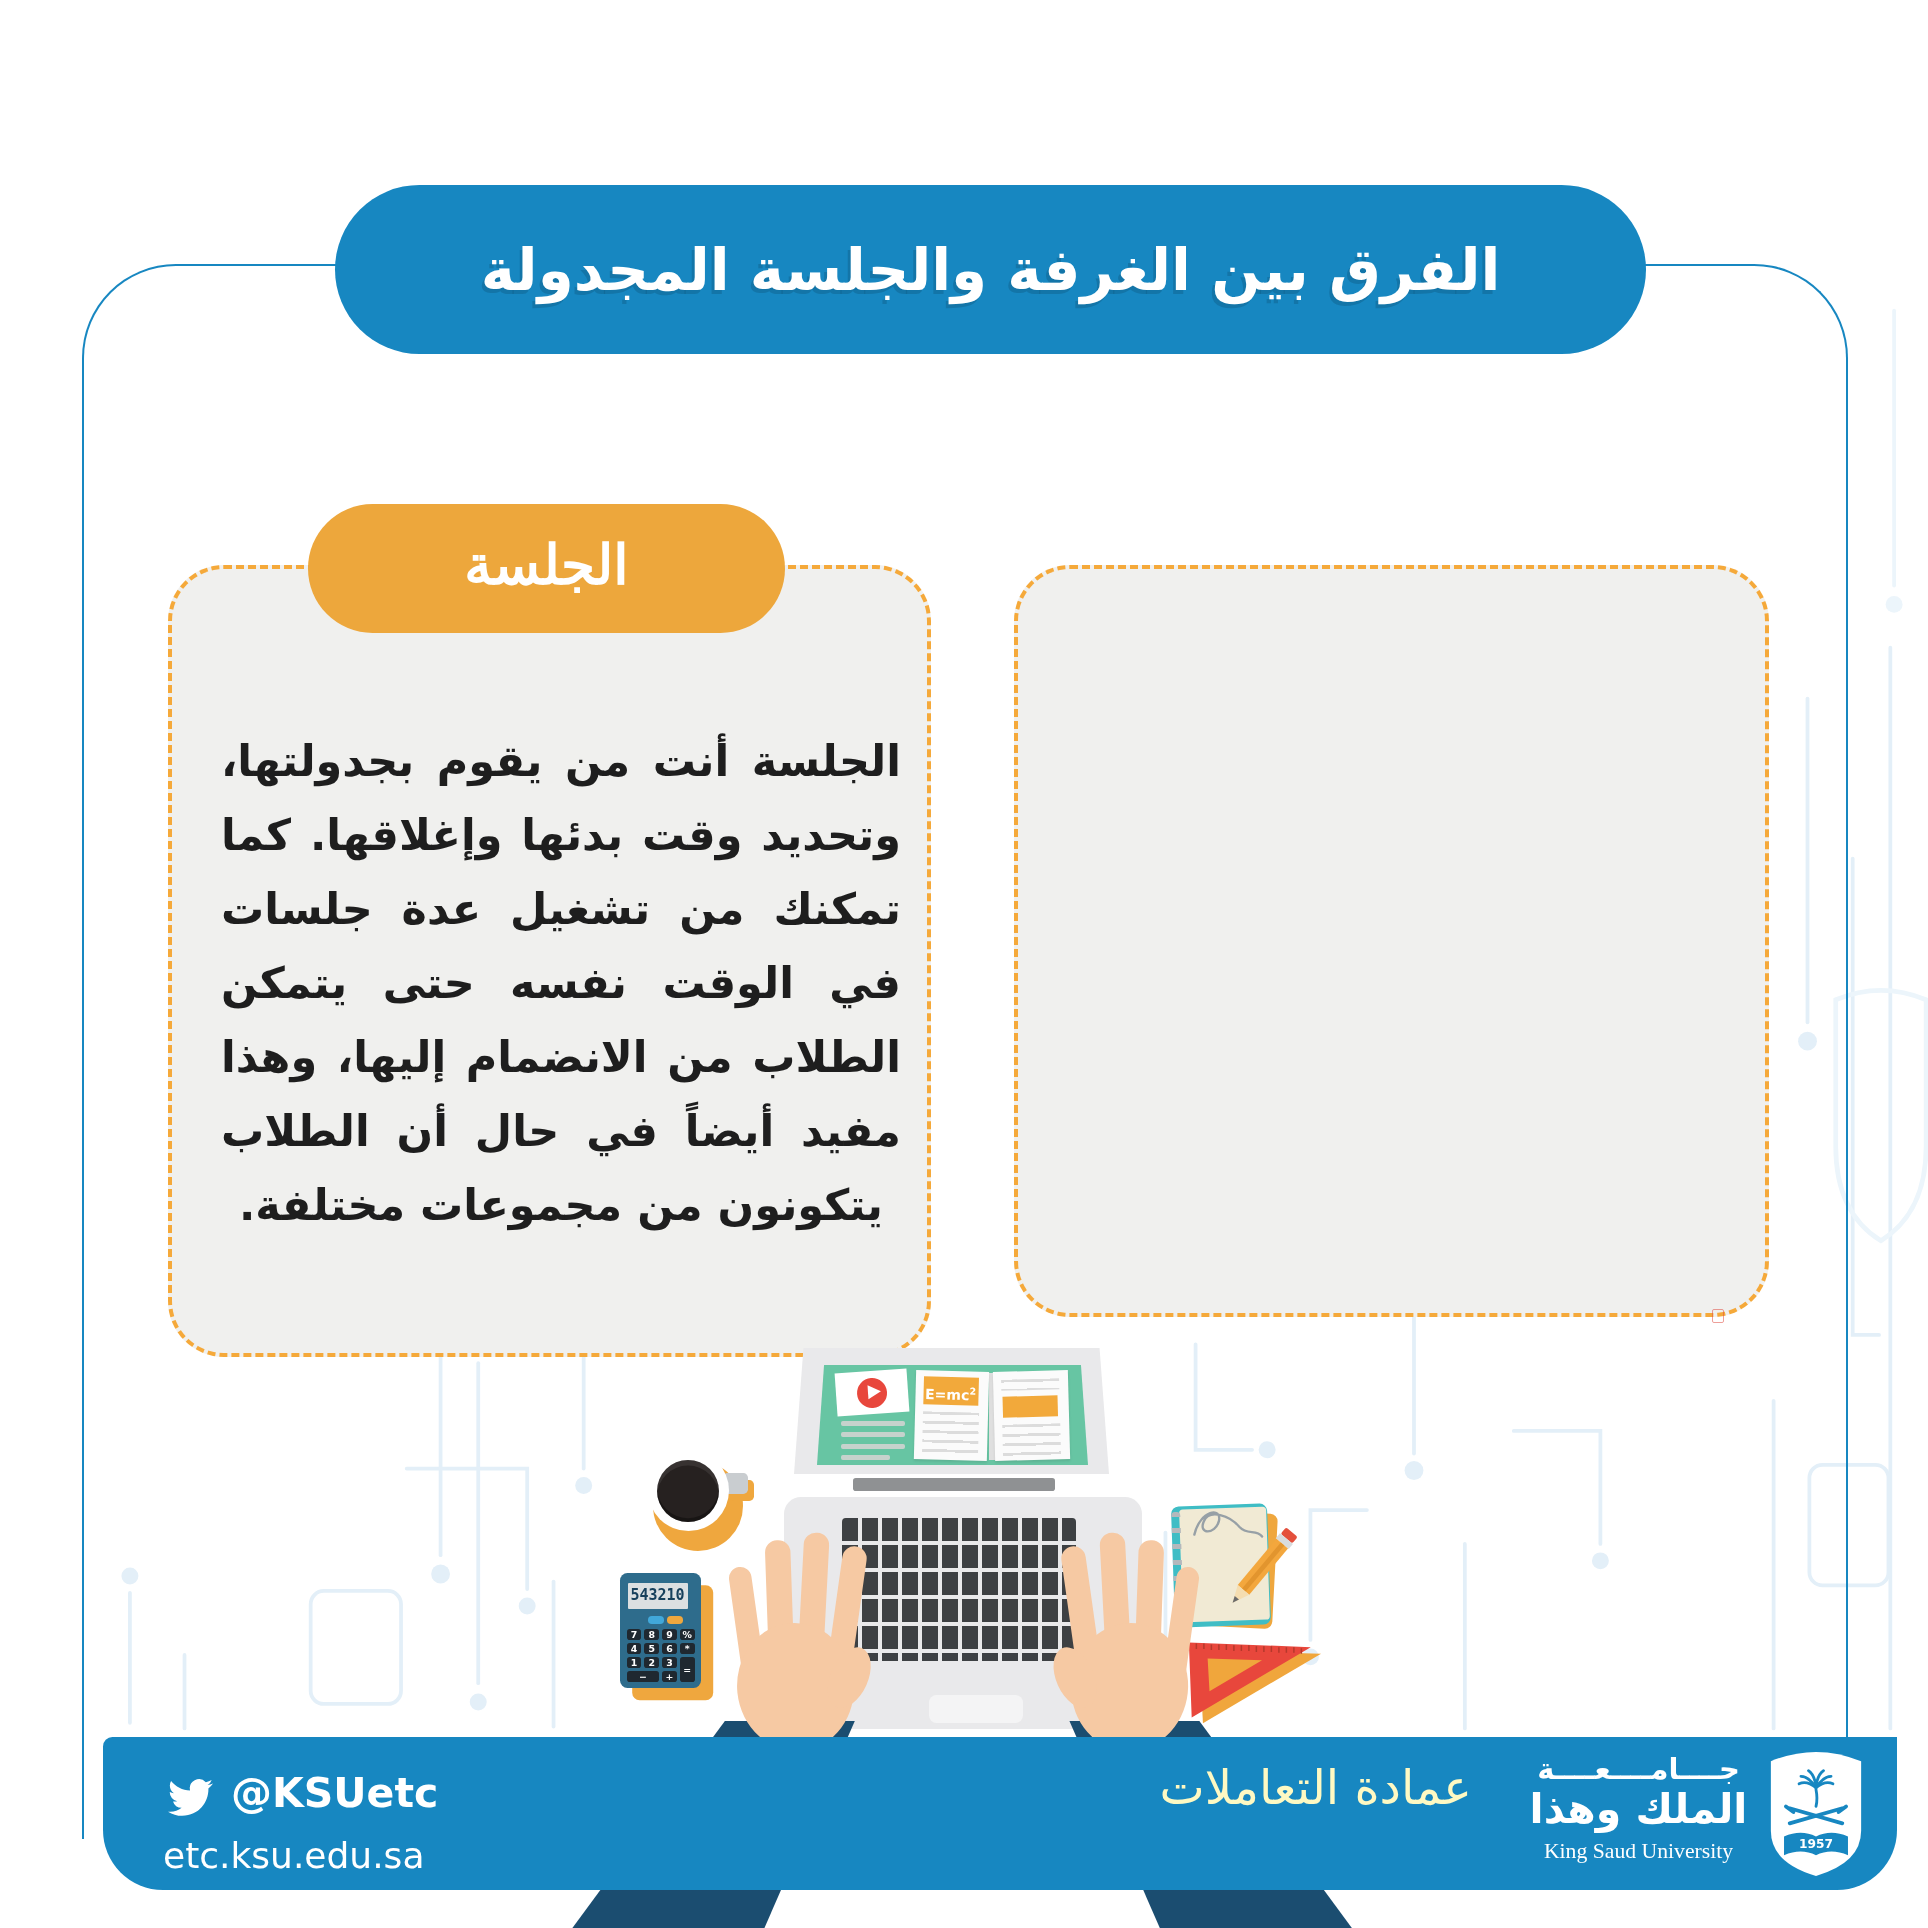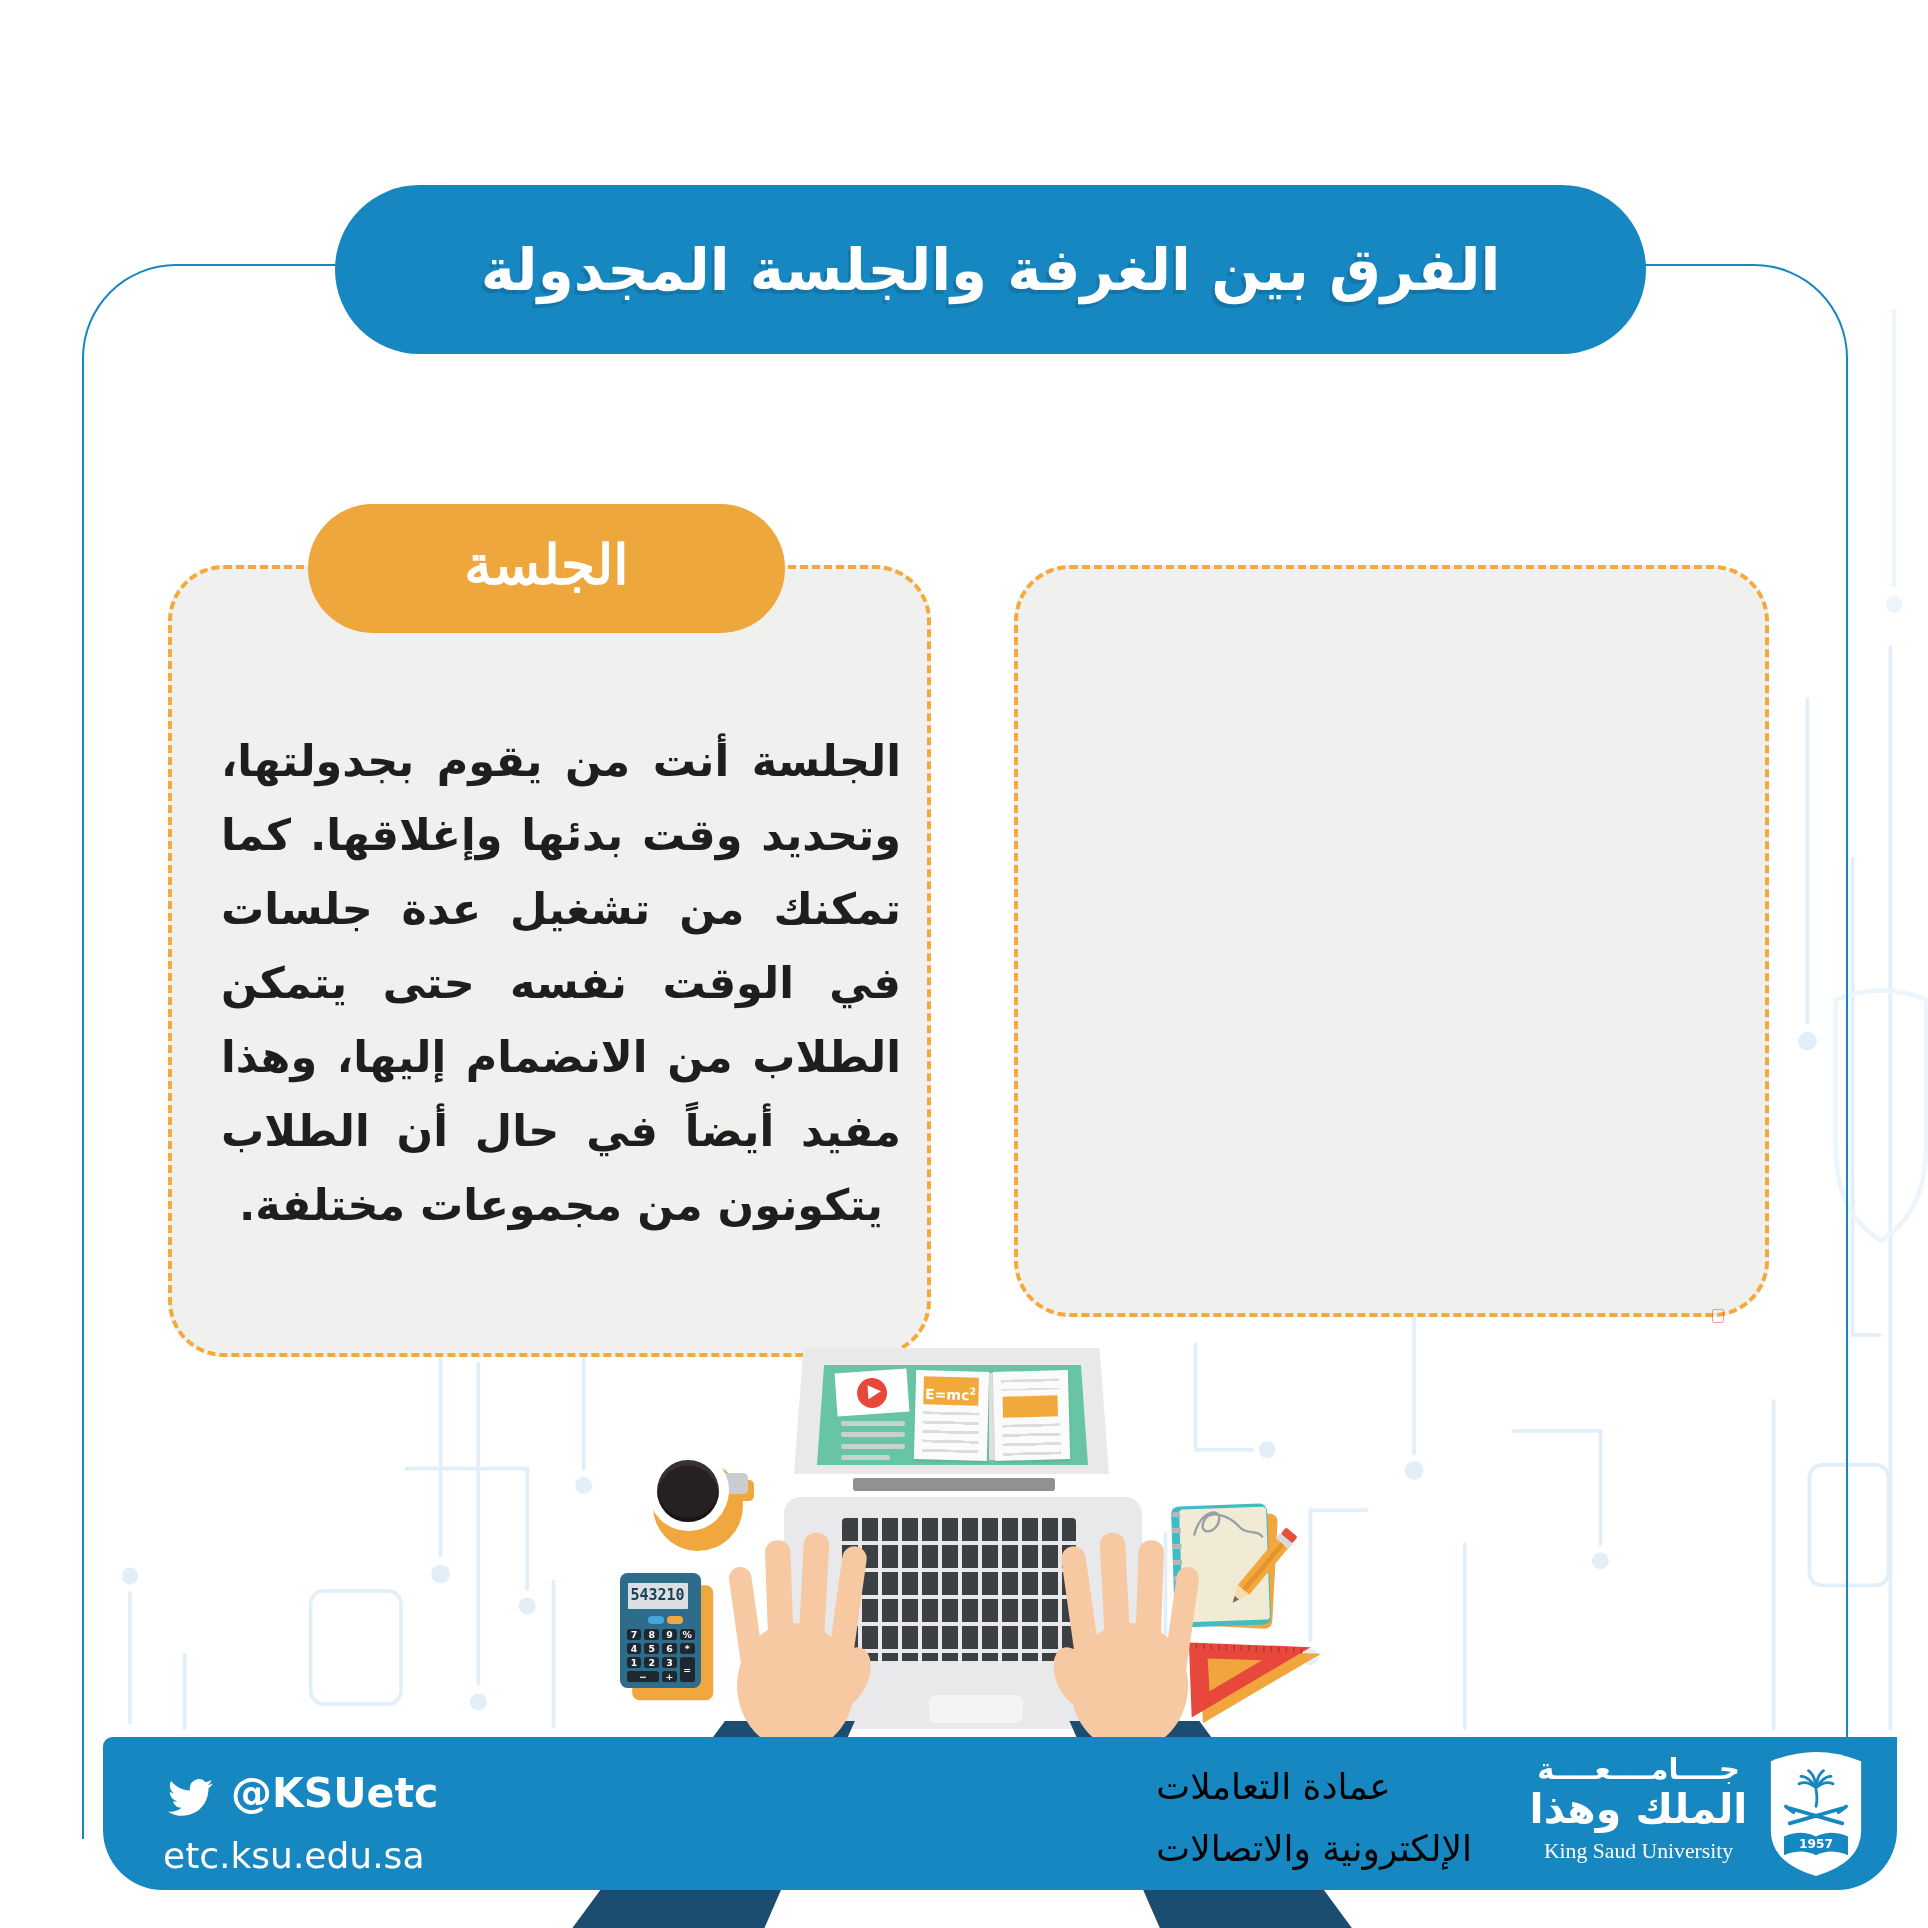--- a/index.html
+++ b/index.html
@@ -97,21 +97,21 @@
     background:repeating-linear-gradient(to bottom,#b4b8bc 0 4.7px,transparent 4.7px 16px);}
 
   
   .footer-left{position:absolute;left:81px;top:1737px;width:1397px;height:153px;background:#1787c1;
     border-radius:9.4px 0 0 60px;z-index:20;margin-left:22px;}
   .footer-right{position:absolute;left:1491px;top:1737px;width:406px;height:153px;background:#1787c1;
     border-radius:0 0 60px 0;z-index:20;}
   .tw-icon{position:absolute;left:60px;top:38px;width:55px;height:45px;}
   .tw-handle{position:absolute;left:128px;top:32px;color:#fff;font-size:41px;font-weight:bold;}
   .site{position:absolute;left:60px;top:98px;color:#fff;font-size:36px;}
-  .org{position:absolute;right:28px;top:19px;color:#000000;font-size:36px;line-height:62px;
+  .org{position:absolute;right:28px;top:19px;color:#fef9c3;font-size:48px;line-height:62px;
     direction:rtl;text-align:left;}
   .org div{text-align:left;}
   .uni-txt{position:absolute;right:141px;top:15px;width:235px;text-align:center;color:#fff;direction:rtl;}
   .uni-ar-top{font-size:29px;font-weight:bold;letter-spacing:0.9px;}
   .uni-ar-bottom{font-size:41px;font-weight:bold;line-height:47px;}
   .uni-en{font-size:21.7px;font-family:"Liberation Serif",serif;margin-top:5.6px;}
   .emblem{position:absolute;right:34px;top:13px;width:94px;height:126px;}
 </style>
 </head>
 <body>
@@ -280,21 +280,20 @@
   </svg>
 
   <div class="footer-left">
     <svg class="tw-icon" viewBox="0 0 24 24">
       <path fill="#fff" d="M23.953 4.57a10 10 0 01-2.825.775 4.958 4.958 0 002.163-2.723c-.951.555-2.005.959-3.127 1.184a4.92 4.92 0 00-8.384 4.482C7.69 8.095 4.067 6.13 1.64 3.162a4.822 4.822 0 00-.666 2.475c0 1.71.87 3.213 2.188 4.096a4.904 4.904 0 01-2.228-.616v.06a4.923 4.923 0 003.946 4.827 4.996 4.996 0 01-2.212.085 4.936 4.936 0 004.604 3.417 9.867 9.867 0 01-6.102 2.105c-.39 0-.779-.023-1.17-.067a13.995 13.995 0 007.557 2.209c9.053 0 13.998-7.496 13.998-13.985 0-.21 0-.42-.015-.63A9.935 9.935 0 0024 4.59z"></path>
     </svg>
     <span class="tw-handle">@KSUetc</span>
     <span class="site">etc.ksu.edu.sa</span>
     <div class="org">
       <div>عمادة التعاملات</div>
-      <div>الإلكترونية والاتصالات</div>
     </div>
   </div>
 
   <div class="footer-right">
     <div class="uni-txt">
       <div class="uni-ar-top">جــــامــــعــــة</div>
       <div class="uni-ar-bottom">الملك وهذا</div>
       <div class="uni-en">King Saud University</div>
     </div>
     <svg class="emblem" viewBox="0 0 96 134">

